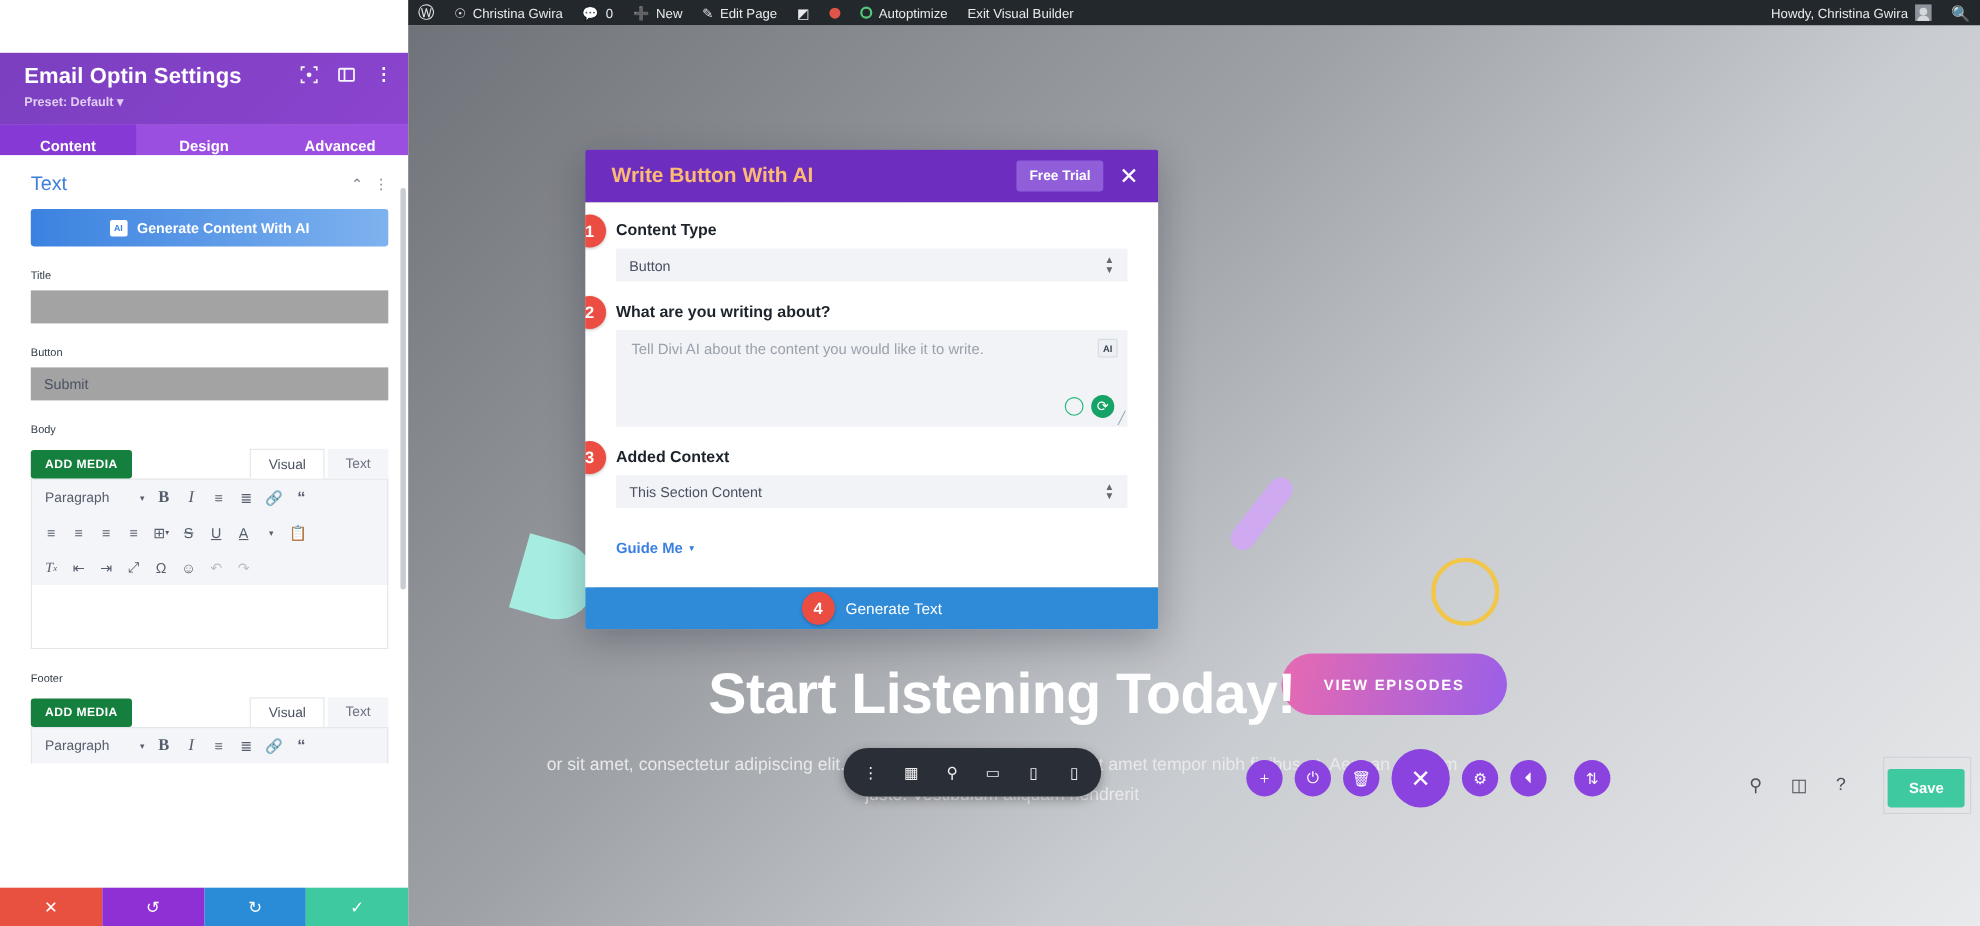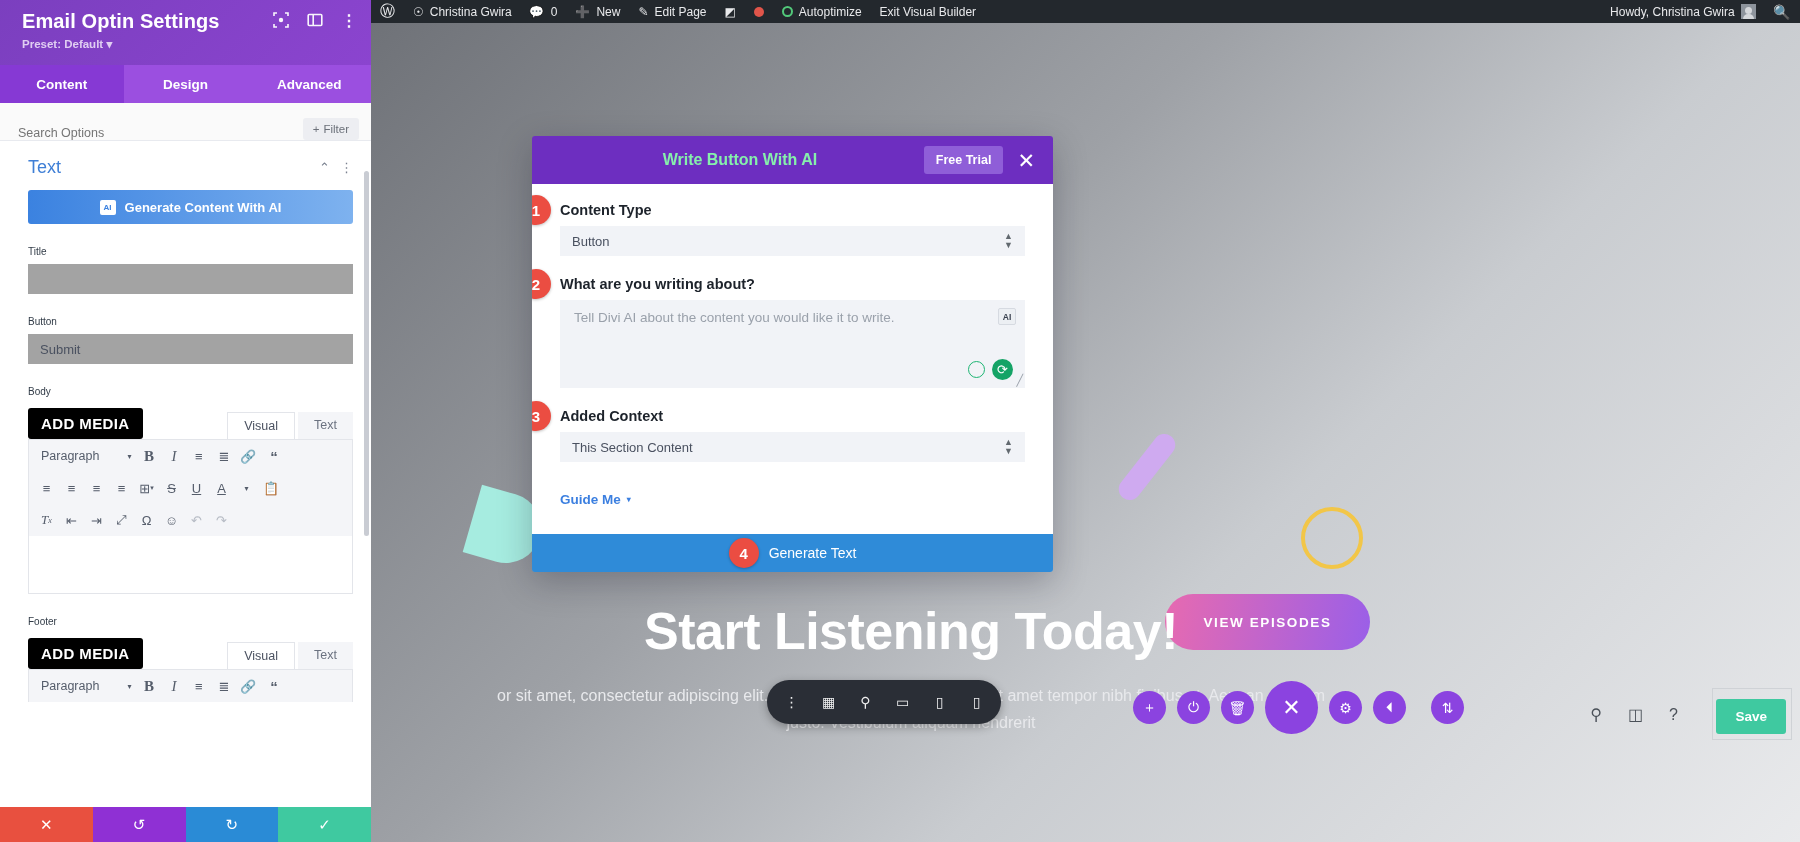--- a/index.html
+++ b/index.html
@@ -10,21 +10,21 @@
   }
   #app { position: relative; width: 1800px; height: 842px; overflow: hidden; }
 
   
   .panel {
     position: absolute; left: 0; top: 0; width: 371px; height: 842px;
     background: #fff; z-index: 40; overflow: hidden;
   }
   .panel-header {
     background: linear-gradient(135deg,#7b3fbf 0%, #8b44cf 100%);
-    height: 65px; padding: 10px 16px 0 22px; position: relative;
+    height: 65px; padding: 10px 16px 0 22px; position: relative; margin-top: 48px;
   }
   .panel-title { color:#fff; font-size: 20px; font-weight: bold; letter-spacing:.1px; }
   .panel-preset { color: #e0cdf2; font-size: 11.5px; font-weight: bold; margin-top: 4px; }
   .panel-header-icons { position:absolute; right: 14px; top: 12px; display:flex; gap:18px; align-items:center; }
   .phi { width:16px;height:16px; color:#fff; opacity:.95; cursor:pointer; display:flex; align-items:center; justify-content:center;}
   .phi svg { width:16px; height:16px; fill: none; stroke:#fff; stroke-width:1.6; }
 
   .panel-tabs { display:flex; background:#9b4fe0; height: 38px; }
   .panel-tab {
     flex:1; display:flex; align-items:center; justify-content:center;
@@ -70,21 +70,21 @@
   }
 
   .field-label { font-size:10px; color:#313b47; padding: 22px 0 7px 28px; }
   .field-input {
     margin: 0 18px 0 28px; height:30px; background:#a3a3a3;
     display:flex; align-items:center; padding:0 12px; font-size:13px; color:#4a5160;
   }
 
   .media-row { display:flex; align-items:flex-end; padding: 4px 18px 0 28px; }
   .add-media {
-    background:#000000; color:#fff; font-size:15px; font-weight:bold;
+    background:#15803d; color:#fff; font-size:11px; font-weight:bold;
     padding:7px 13px; border-radius:3px; letter-spacing:.4px; cursor:pointer;
   }
   .ed-tabs { display:flex; margin-left:auto; gap:3px; }
   .ed-tab {
     font-size:12.5px; color:#6b7280; padding:6px 16px; background:#f4f5f8; cursor:pointer;
   }
   .ed-tab.active { background:#fff; border:1px solid #e3e5ea; border-bottom:none; color:#4a5160; }
 
   .tb-wrap { margin: 0 18px 0 28px; background:#f4f5f8; border:1px solid #e3e5ea; border-bottom:none; }
   .tb-row { display:flex; align-items:center; padding: 5px 6px; gap:2px; flex-wrap:nowrap; }
@@ -176,21 +176,21 @@
   }
 
   
   .modal {
     position:absolute; left:532px; top:136px; width:521px; z-index:50;
     box-shadow: 0 10px 34px rgba(20,20,40,.28); border-radius:3px; overflow:hidden;
   }
   .modal-head {
     background:#6d2ec0; height:48px; display:flex; align-items:center; padding:0 12px 0 24px;
   }
-  .modal-title { color:#86efac; font-size:16px; font-weight:bold; flex:1;text-align:center; }
+  .modal-title { color:#fdba74; font-size:19px; font-weight:bold; flex:1; }
   .free-trial {
     background:#8f5ed8; color:#fff; font-size:12.5px; font-weight:bold;
     padding:7px 12px; border-radius:3px; cursor:pointer;
   }
   .modal-close { color:#fff; font-size:21px; margin-left:14px; margin-right:6px; cursor:pointer; line-height:1; font-weight:300; }
 
   .modal-body { background:#fff; padding: 18px 28px 26px 28px; position:relative; }
   .step-row { display:flex; align-items:center; margin-bottom:8px; position:relative; }
   .badge {
     position:absolute; left:-39px; width:30px; height:30px; border-radius:50%;

